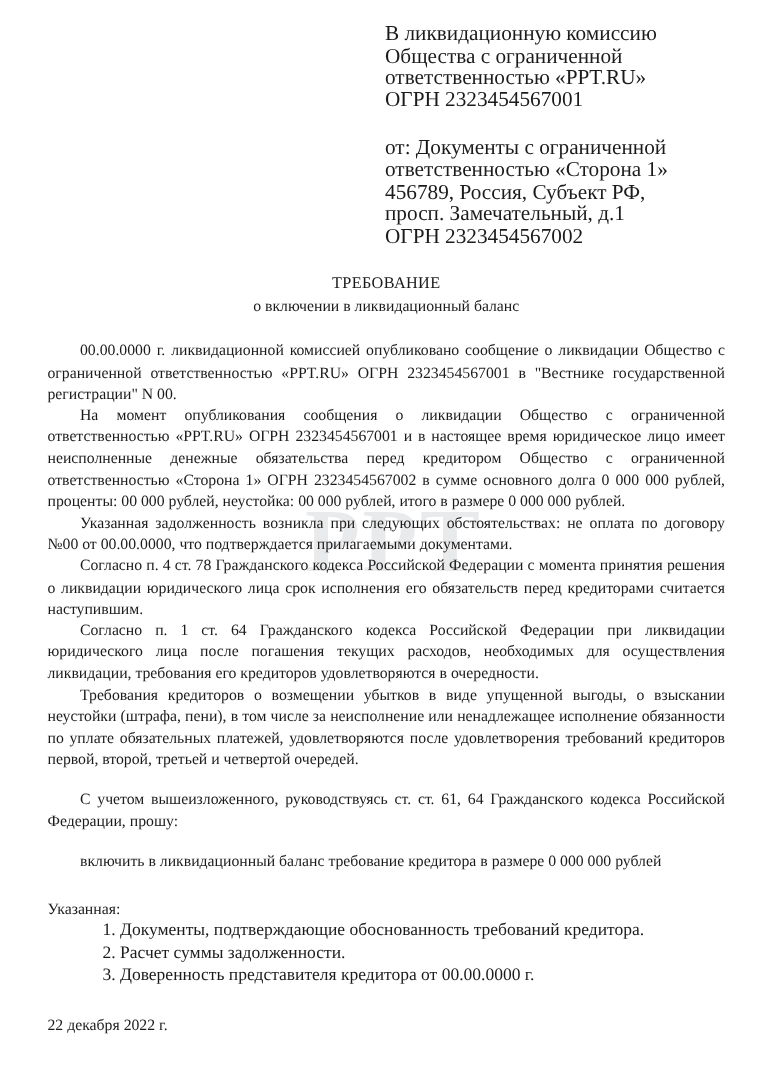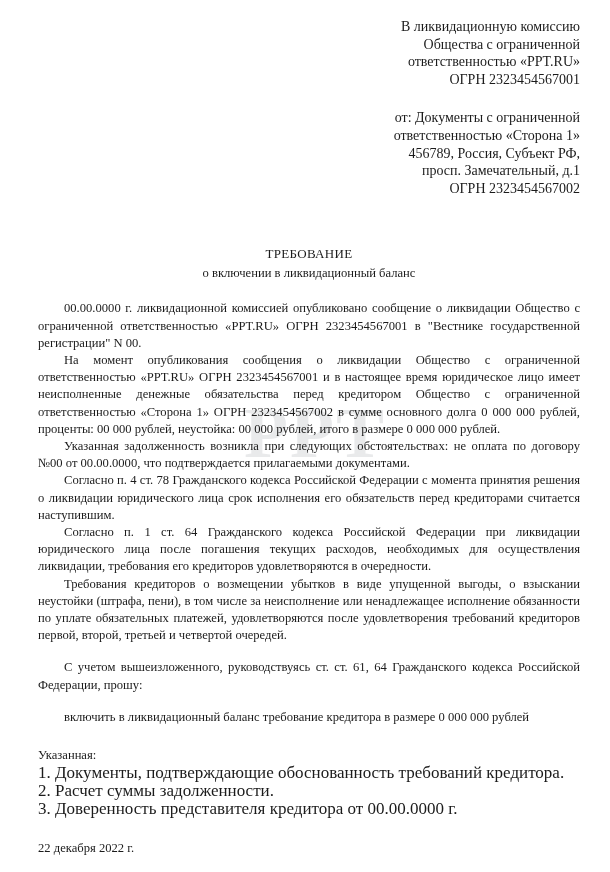--- a/index.html
+++ b/index.html
@@ -46,31 +46,31 @@
 
   .content {
     position: relative;
     z-index: 2;
   }
 
   
   .addr-block {
     width: 272px;
     margin-left: auto;
-    font-size: 14px;
+    font-size: 17px;
     line-height: 17.6px;
-    text-align: right;
+    text-align: left;
   }
   .addr-block .ln { white-space: pre-wrap; }
   .addr-to { margin-top: 2px; }
   .addr-from { margin-top: 21px; }
 
   
   .title-wrap {
-    margin-top: 48px;
+    margin-top: 20px;
     text-align: center;
   }
   .doc-title {
     font-size: 13px;
     letter-spacing: 0.3px;
     line-height: 18px;
   }
   .doc-subtitle {
     font-size: 12.6px;
     line-height: 18px;
@@ -101,22 +101,23 @@
   .attach-title {
     font-size: 12.6px;
     line-height: 18px;
   }
   ol.attach-list {
     margin: 0;
     padding: 0;
     list-style: none;
   }
   ol.attach-list li {
-    font-size: 17px;
+    font-size: 14px;
     line-height: 18.2px;
+    margin-left: 44px;
   }
 
   .date-line {
     font-size: 12.6px;
     line-height: 18px;
   }
 </style>
 </head>
 <body>
 

